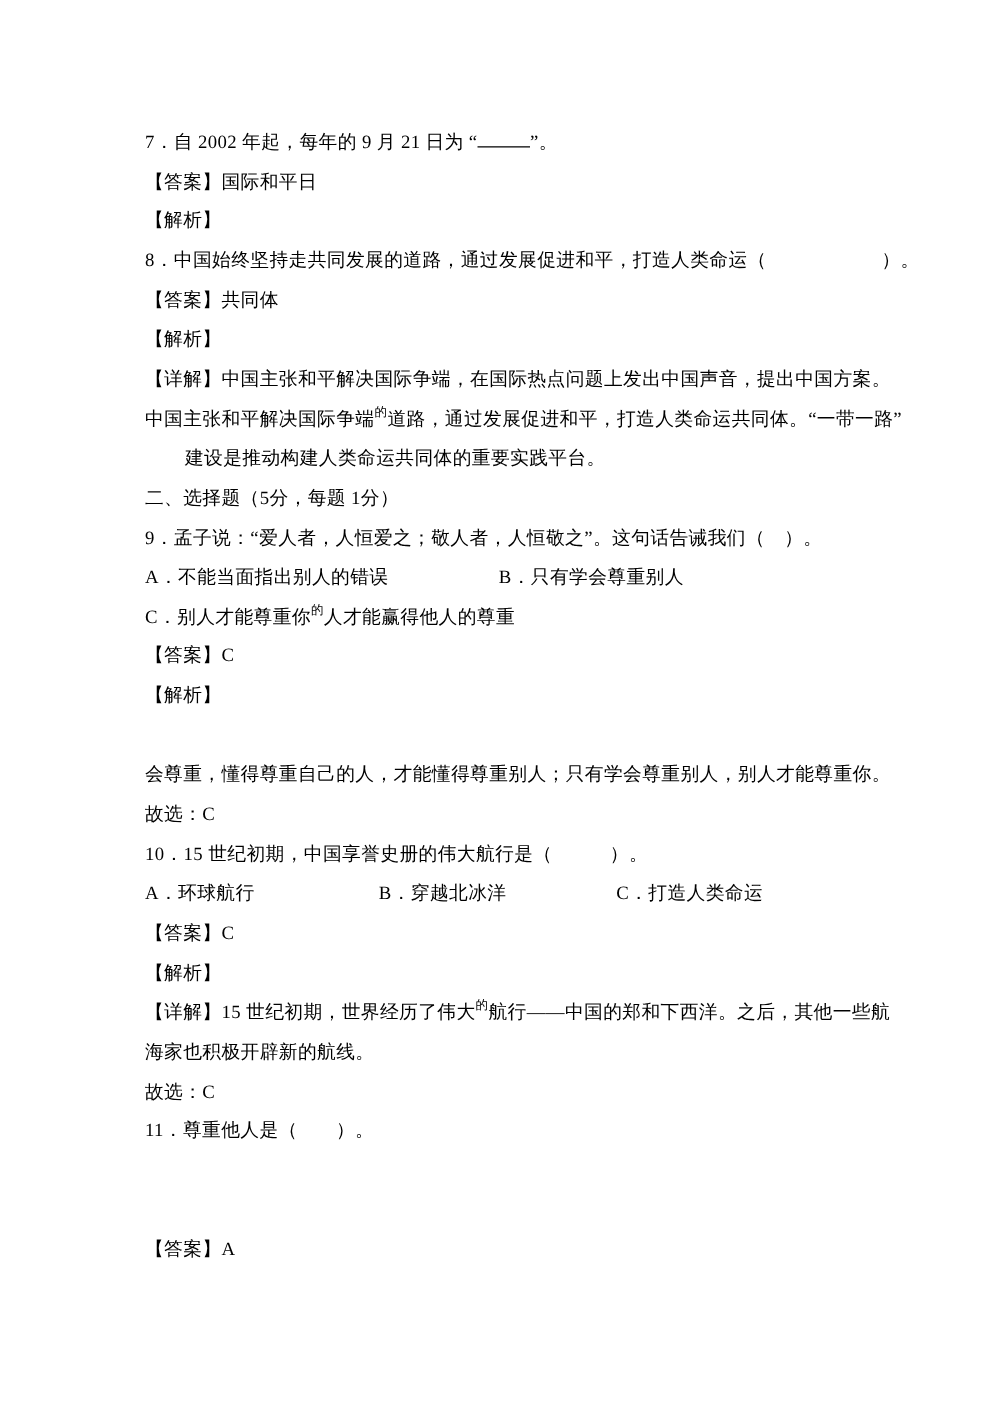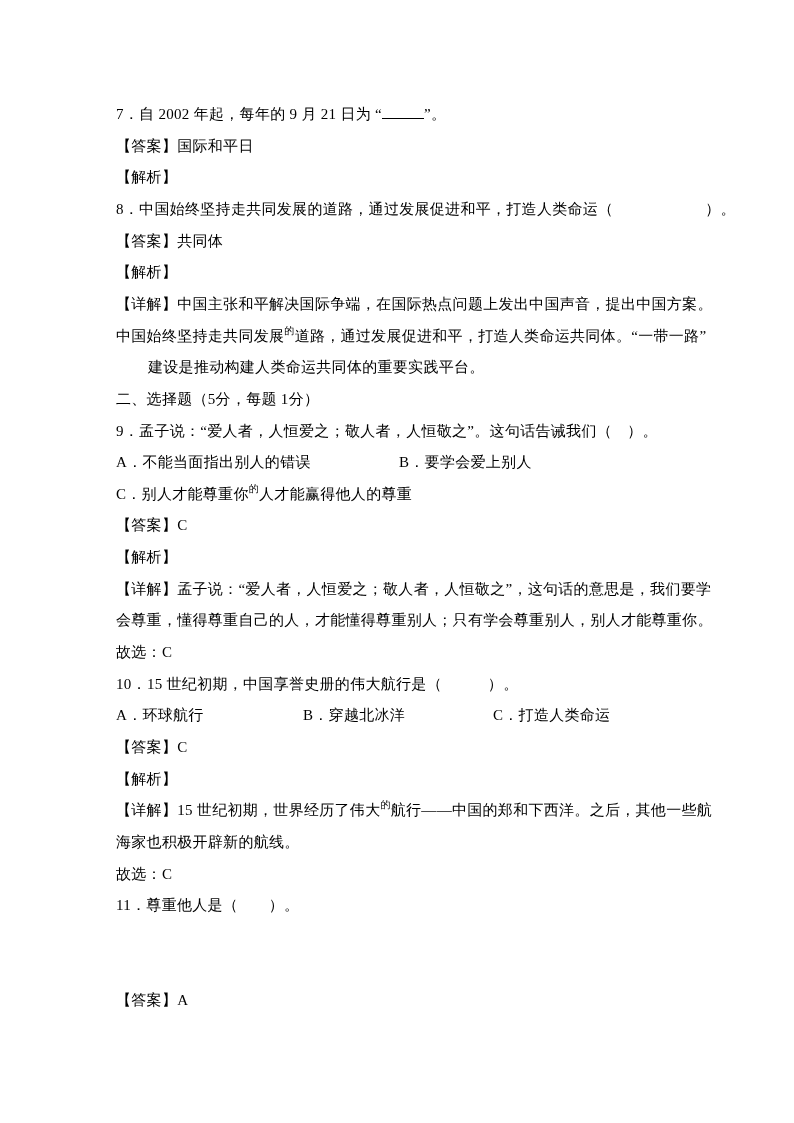--- a/index.html
+++ b/index.html
@@ -56,29 +56,28 @@
 <body>
 
 <div class="page">
     <div class="line" style="top: 98px;"><span class="run">7．自 2002 年起，每年的 9 月 21 日为 “</span><span class="blank"></span><span class="run">”。</span></div>
     <div class="line" style="top: 129.65px;"><span class="run">【答案】国际和平日</span></div>
     <div class="line" style="top: 161.3px;"><span class="run">【解析】</span></div>
     <div class="line" style="top: 192.95px;"><span class="run">8．中国始终坚持走共同发展的道路，通过发展促进和平，打造人类命运（　　　　　　）。</span></div>
     <div class="line" style="top: 224.6px;"><span class="run">【答案】共同体</span></div>
     <div class="line" style="top: 256.25px;"><span class="run">【解析】</span></div>
     <div class="line" style="top: 287.9px;"><span class="run">【详解】中国主张和平解决国际争端，在国际热点问题上发出中国声音，提出中国方案。</span></div>
-    <div class="line" style="top: 319.55px;"><span class="run">中国始终坚持走共同发展</span><span class="sup">的</span><span class="run">道路，通过发展促进和平，打造人类命运共同体。“一带一路”</span></div>
+    <div class="line" style="top: 319.55px;"><span class="run">中国主张和平解决国际争端</span><span class="sup">的</span><span class="run">道路，通过发展促进和平，打造人类命运共同体。“一带一路”</span></div>
     <div class="line" style="top: 351.2px; margin-left: 32px;"><span class="run">建设是推动构建人类命运共同体的重要实践平台。</span></div>
     <div class="line" style="top: 382.85px;"><span class="run">二、选择题（5分，每题 1分）</span></div>
     <div class="line" style="top: 414.5px;"><span class="run">9．孟子说：“爱人者，人恒爱之；敬人者，人恒敬之”。这句话告诫我们（　）。</span></div>
-    <div class="line" style="top: 446.15px;"><span class="col" style="left: 0px;"><span class="run">A．不能当面指出别人的错误</span></span><span class="col" style="left: 283px;"><span class="run">B．要学会爱上别人</span></span></div>
+    <div class="line" style="top: 446.15px;"><span class="col" style="left: 0px;"><span class="run">A．不能当面指出别人的错误</span></span><span class="col" style="left: 283px;"><span class="run">B．只有学会尊重别人</span></span></div>
     <div class="line" style="top: 477.8px;"><span class="run">C．别人才能尊重你</span><span class="sup">的</span><span class="run">人才能赢得他人的尊重</span></div>
     <div class="line" style="top: 509.45px;"><span class="run">【答案】C</span></div>
     <div class="line" style="top: 541.1px;"><span class="run">【解析】</span></div>
-    <div class="line" style="top: 572.75px;"><span class="run">【详解】孟子说：“爱人者，人恒爱之；敬人者，人恒敬之”，这句话的意思是，我们要学</span></div>
     <div class="line" style="top: 604.4px;"><span class="run">会尊重，懂得尊重自己的人，才能懂得尊重别人；只有学会尊重别人，别人才能尊重你。</span></div>
     <div class="line" style="top: 636.05px;"><span class="run">故选：C</span></div>
     <div class="line" style="top: 667.7px;"><span class="run">10．15 世纪初期，中国享誉史册的伟大航行是（　　　）。</span></div>
     <div class="line" style="top: 699.35px;"><span class="col" style="left: 0px;"><span class="run">A．环球航行</span></span><span class="col" style="left: 187px;"><span class="run">B．穿越北冰洋</span></span><span class="col" style="left: 377px;"><span class="run">C．打造人类命运</span></span></div>
     <div class="line" style="top: 731px;"><span class="run">【答案】C</span></div>
     <div class="line" style="top: 762.65px;"><span class="run">【解析】</span></div>
     <div class="line" style="top: 794.3px;"><span class="run">【详解】15 世纪初期，世界经历了伟大</span><span class="sup">的</span><span class="run">航行——中国的郑和下西洋。之后，其他一些航</span></div>
     <div class="line" style="top: 825.95px;"><span class="run">海家也积极开辟新的航线。</span></div>
     <div class="line" style="top: 857.6px;"><span class="run">故选：C</span></div>
     <div class="line" style="top: 889.25px;"><span class="run">11．尊重他人是（　　）。</span></div>

